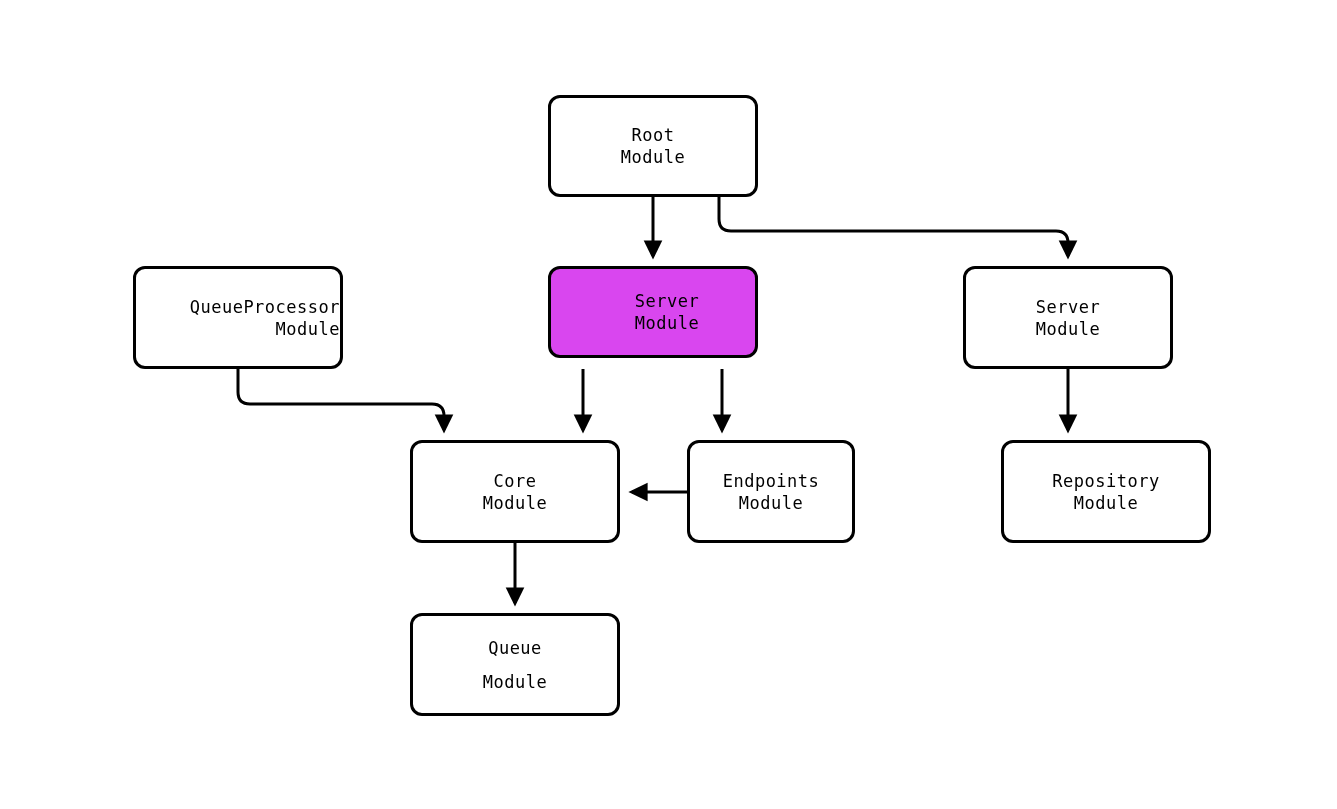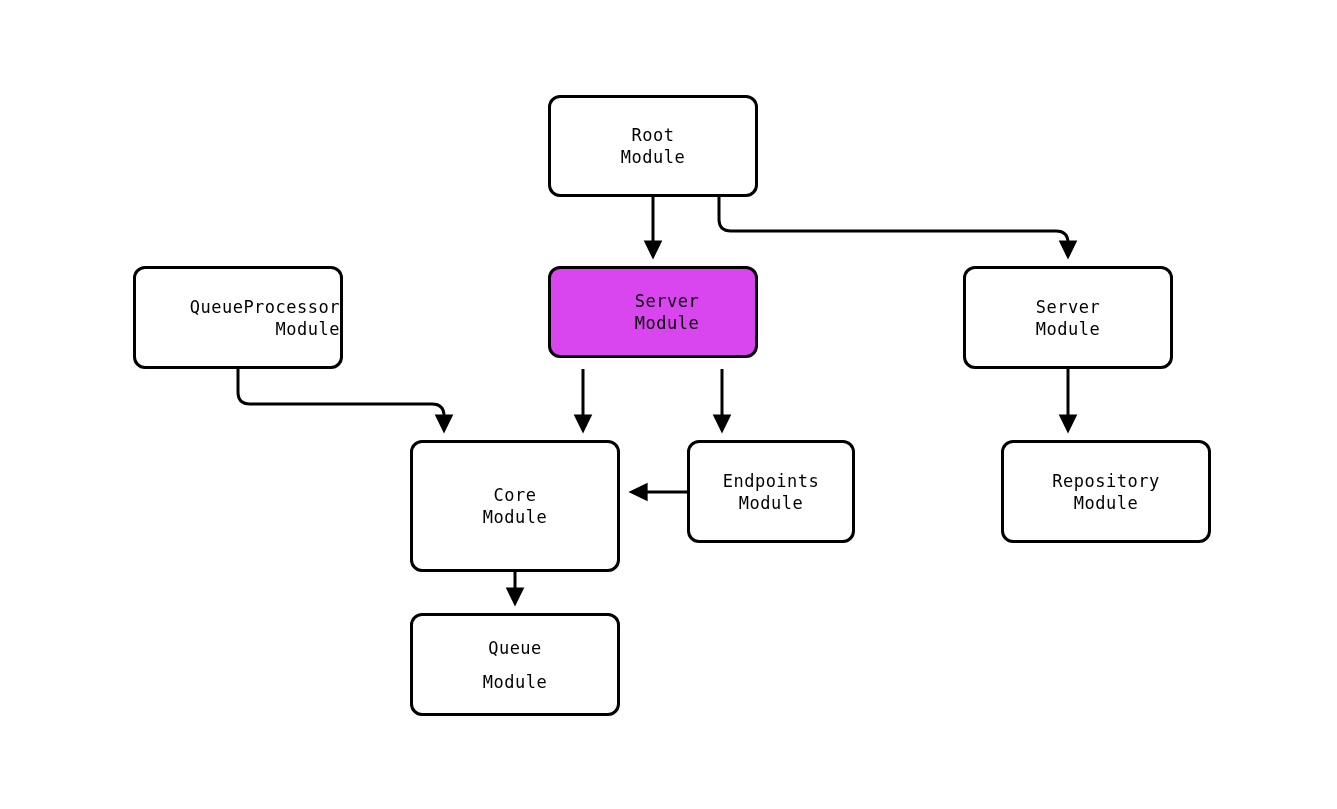--- a/index.html
+++ b/index.html
@@ -76,21 +76,21 @@
         <div class="node-line">Module</div>
       </div>
       <div class="node" style="left: 548px; top: 266px; width: 210px; height: 92px; border-color: rgb(0, 0, 0); background: #d946ef; padding-left: 28px;">
         <div class="node-line">Server</div>
         <div class="node-line">Module</div>
       </div>
       <div class="node" style="left: 963px; top: 266px; width: 210px; height: 103px; border-color: rgb(0, 0, 0); background: rgb(255, 255, 255);">
         <div class="node-line">Server</div>
         <div class="node-line">Module</div>
       </div>
-      <div class="node" style="left: 410px; top: 440px; width: 210px; height: 132px; border-color: rgb(0, 0, 0); background: rgb(255, 255, 255);">
+      <div class="node" style="left: 410px; top: 440px; width: 210px; height: 103px; border-color: rgb(0, 0, 0); background: rgb(255, 255, 255);">
         <div class="node-line">Core</div>
         <div class="node-line">Module</div>
       </div>
       <div class="node" style="left: 687px; top: 440px; width: 168px; height: 103px; border-color: rgb(0, 0, 0); background: rgb(255, 255, 255);">
         <div class="node-line">Endpoints</div>
         <div class="node-line">Module</div>
       </div>
       <div class="node" style="left: 963px; top: 440px; width: 210px; height: 103px; border-color: rgb(0, 0, 0); background: rgb(255, 255, 255); margin-left: 38px;">
         <div class="node-line">Repository</div>
         <div class="node-line">Module</div>

